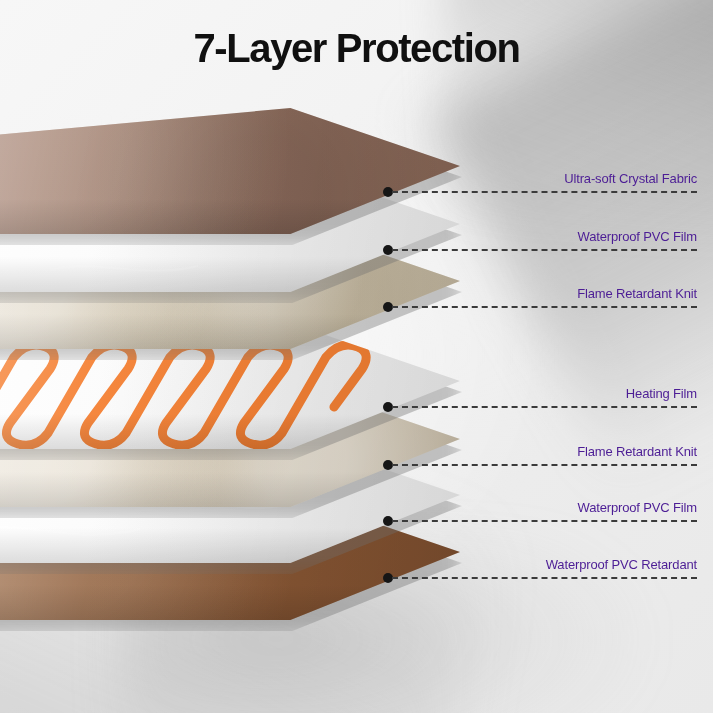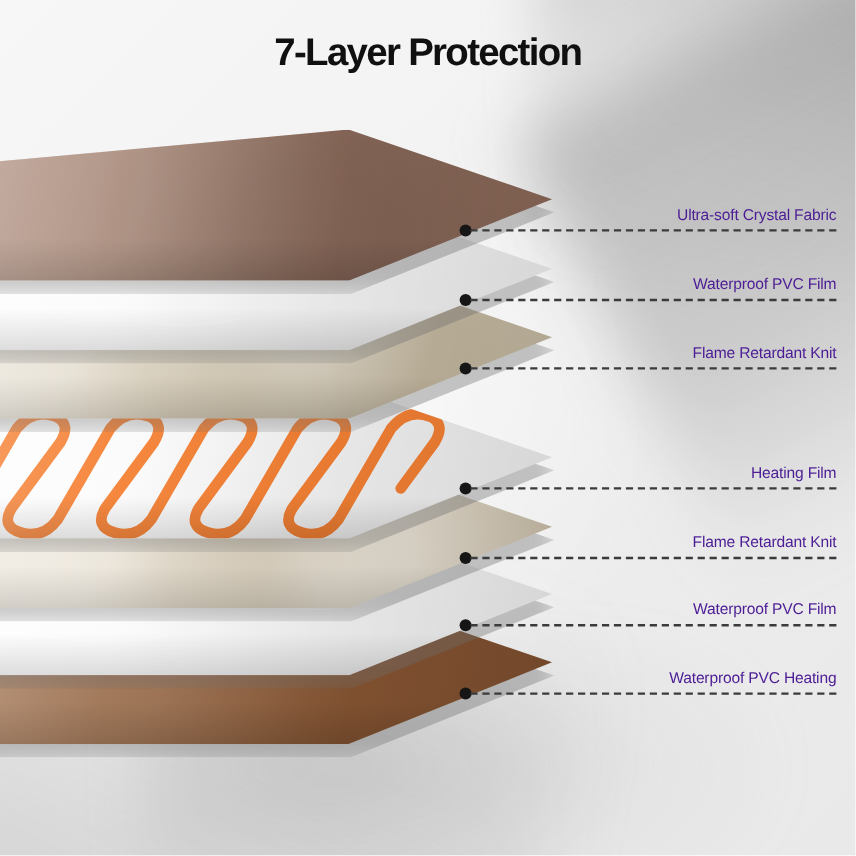--- a/index.html
+++ b/index.html
@@ -198,21 +198,21 @@
     letter-spacing: -0.15px;
   }
 
   
   #title {
     position: absolute;
     top: 26px;
     left: 0;
     width: 713px;
     text-align: center;
-    font-size: 32px;
+    font-size: 40px;
     font-weight: bold;
     letter-spacing: -1.4px;
     color: #101010;
     line-height: 1.1;
   }
 </style>
 </head>
 <body>
 
 <div id="stage">
@@ -346,18 +346,18 @@
 
     <div class="callout" style="top:521px; left:383px; width:314px;">
       <div class="dot"></div>
       <div class="dash" style="left:9px; right:0;"></div>
       <div class="lbl">Waterproof PVC Film</div>
     </div>
 
     <div class="callout" style="top:578px; left:383px; width:314px;">
       <div class="dot"></div>
       <div class="dash" style="left:9px; right:0;"></div>
-      <div class="lbl">Waterproof PVC Heating</div>
+      <div class="lbl">Waterproof PVC Retardant</div>
     </div>
 
   </div>
 
 </div>
 
 </body></html>

